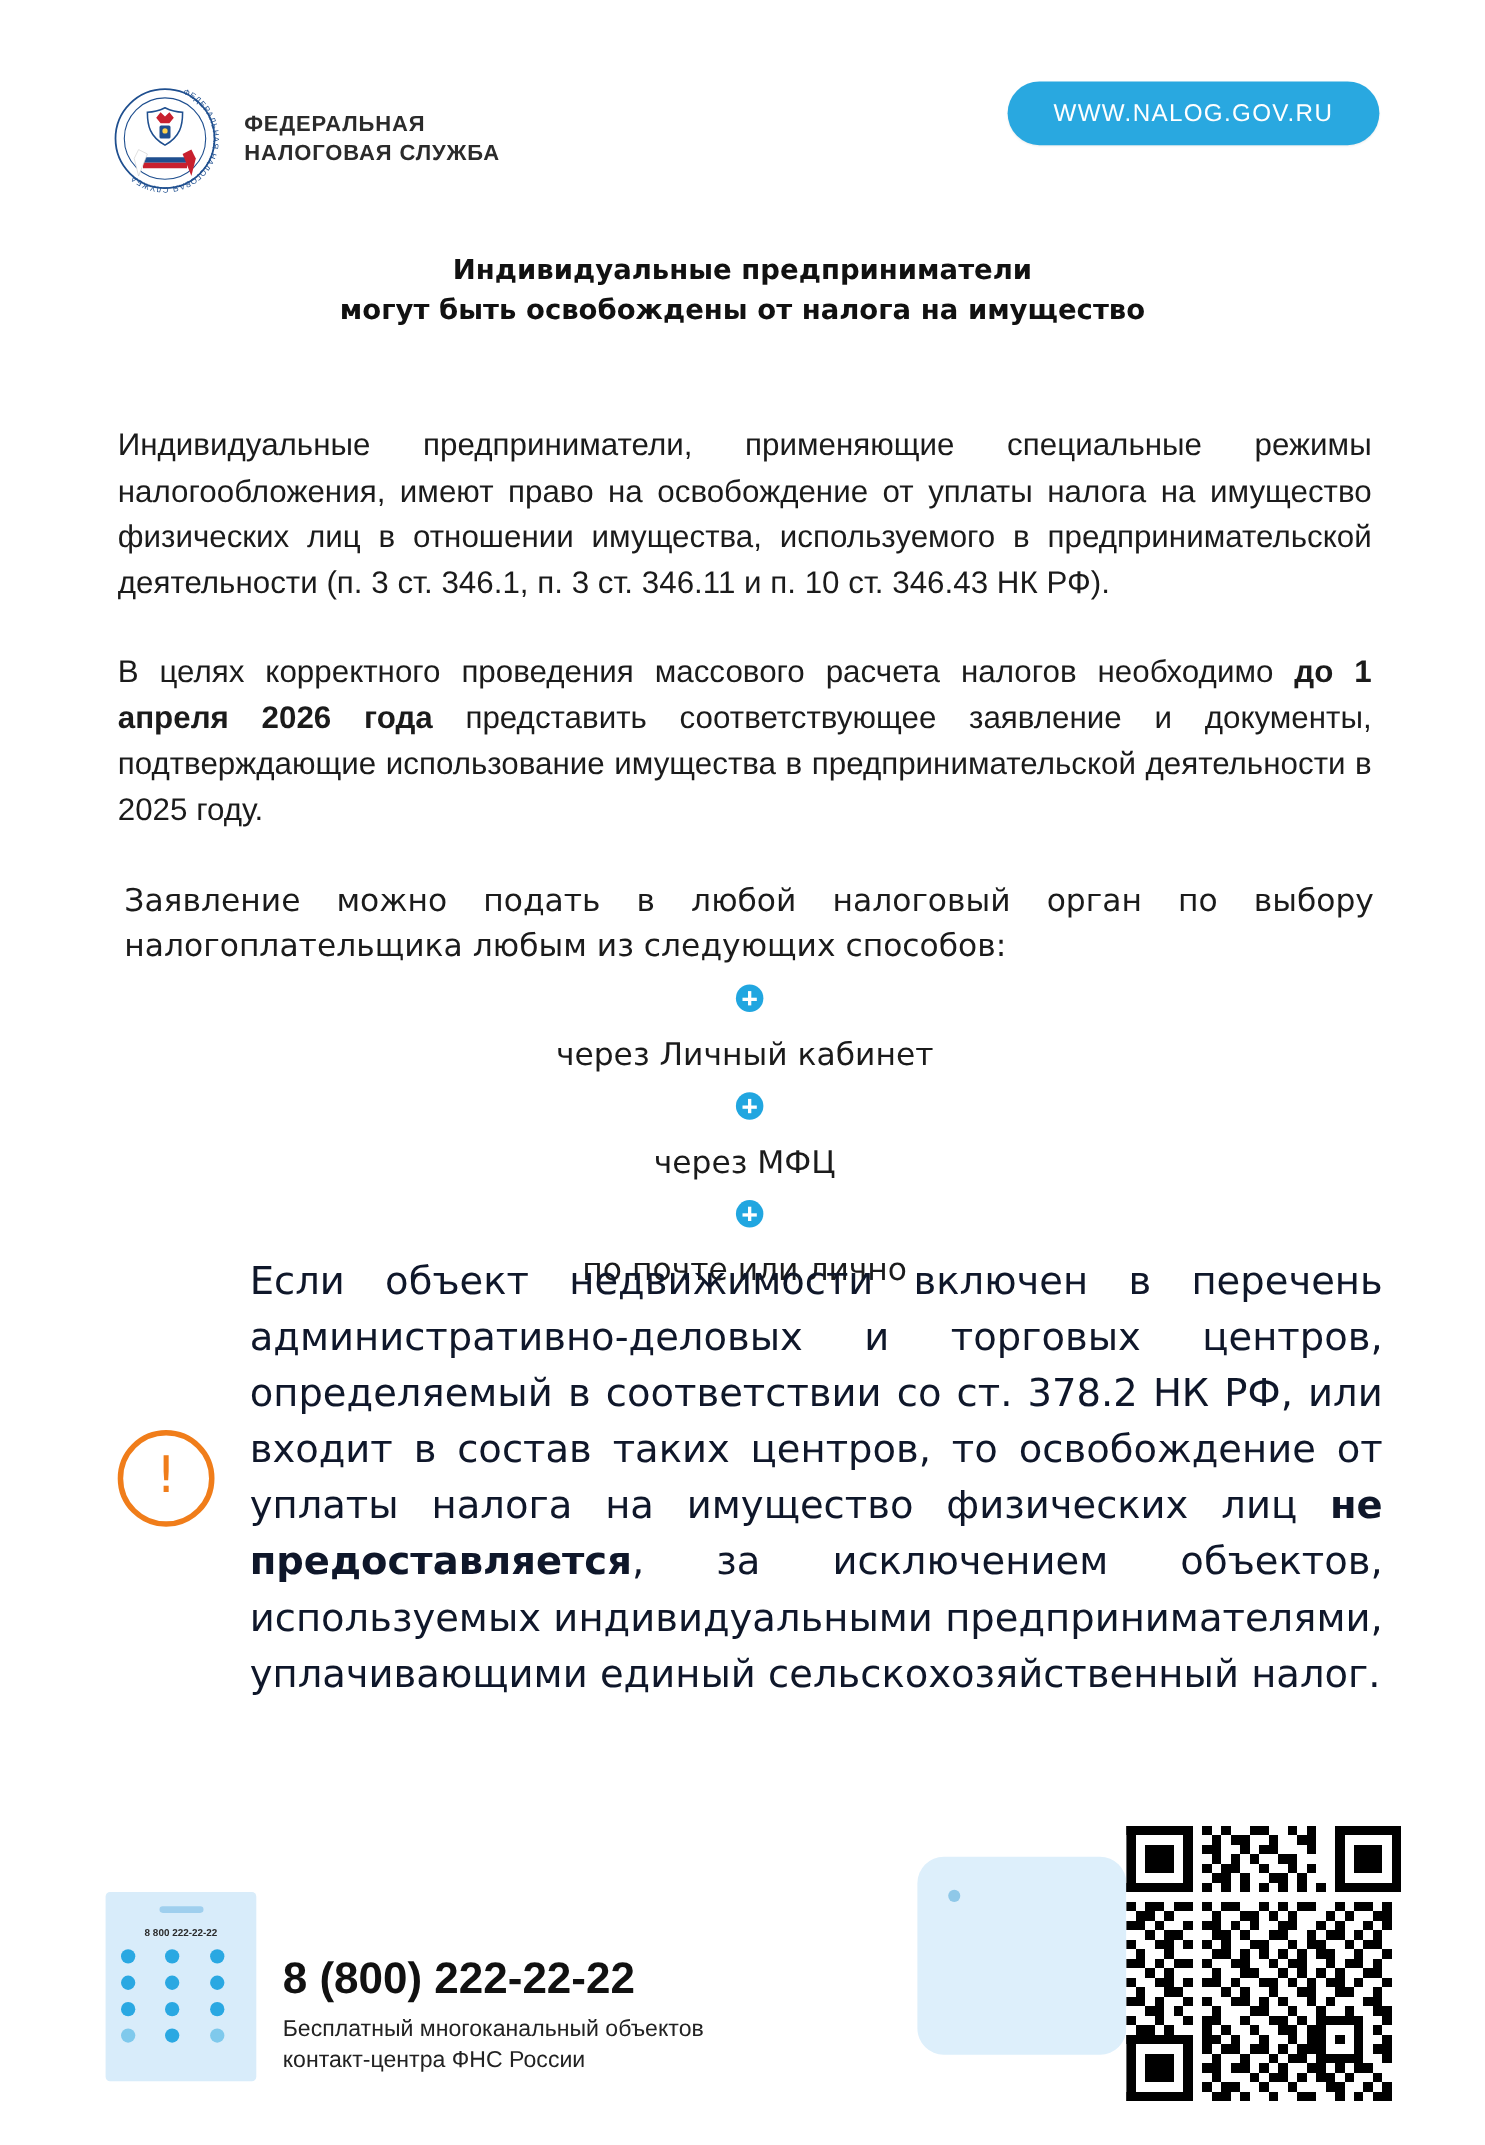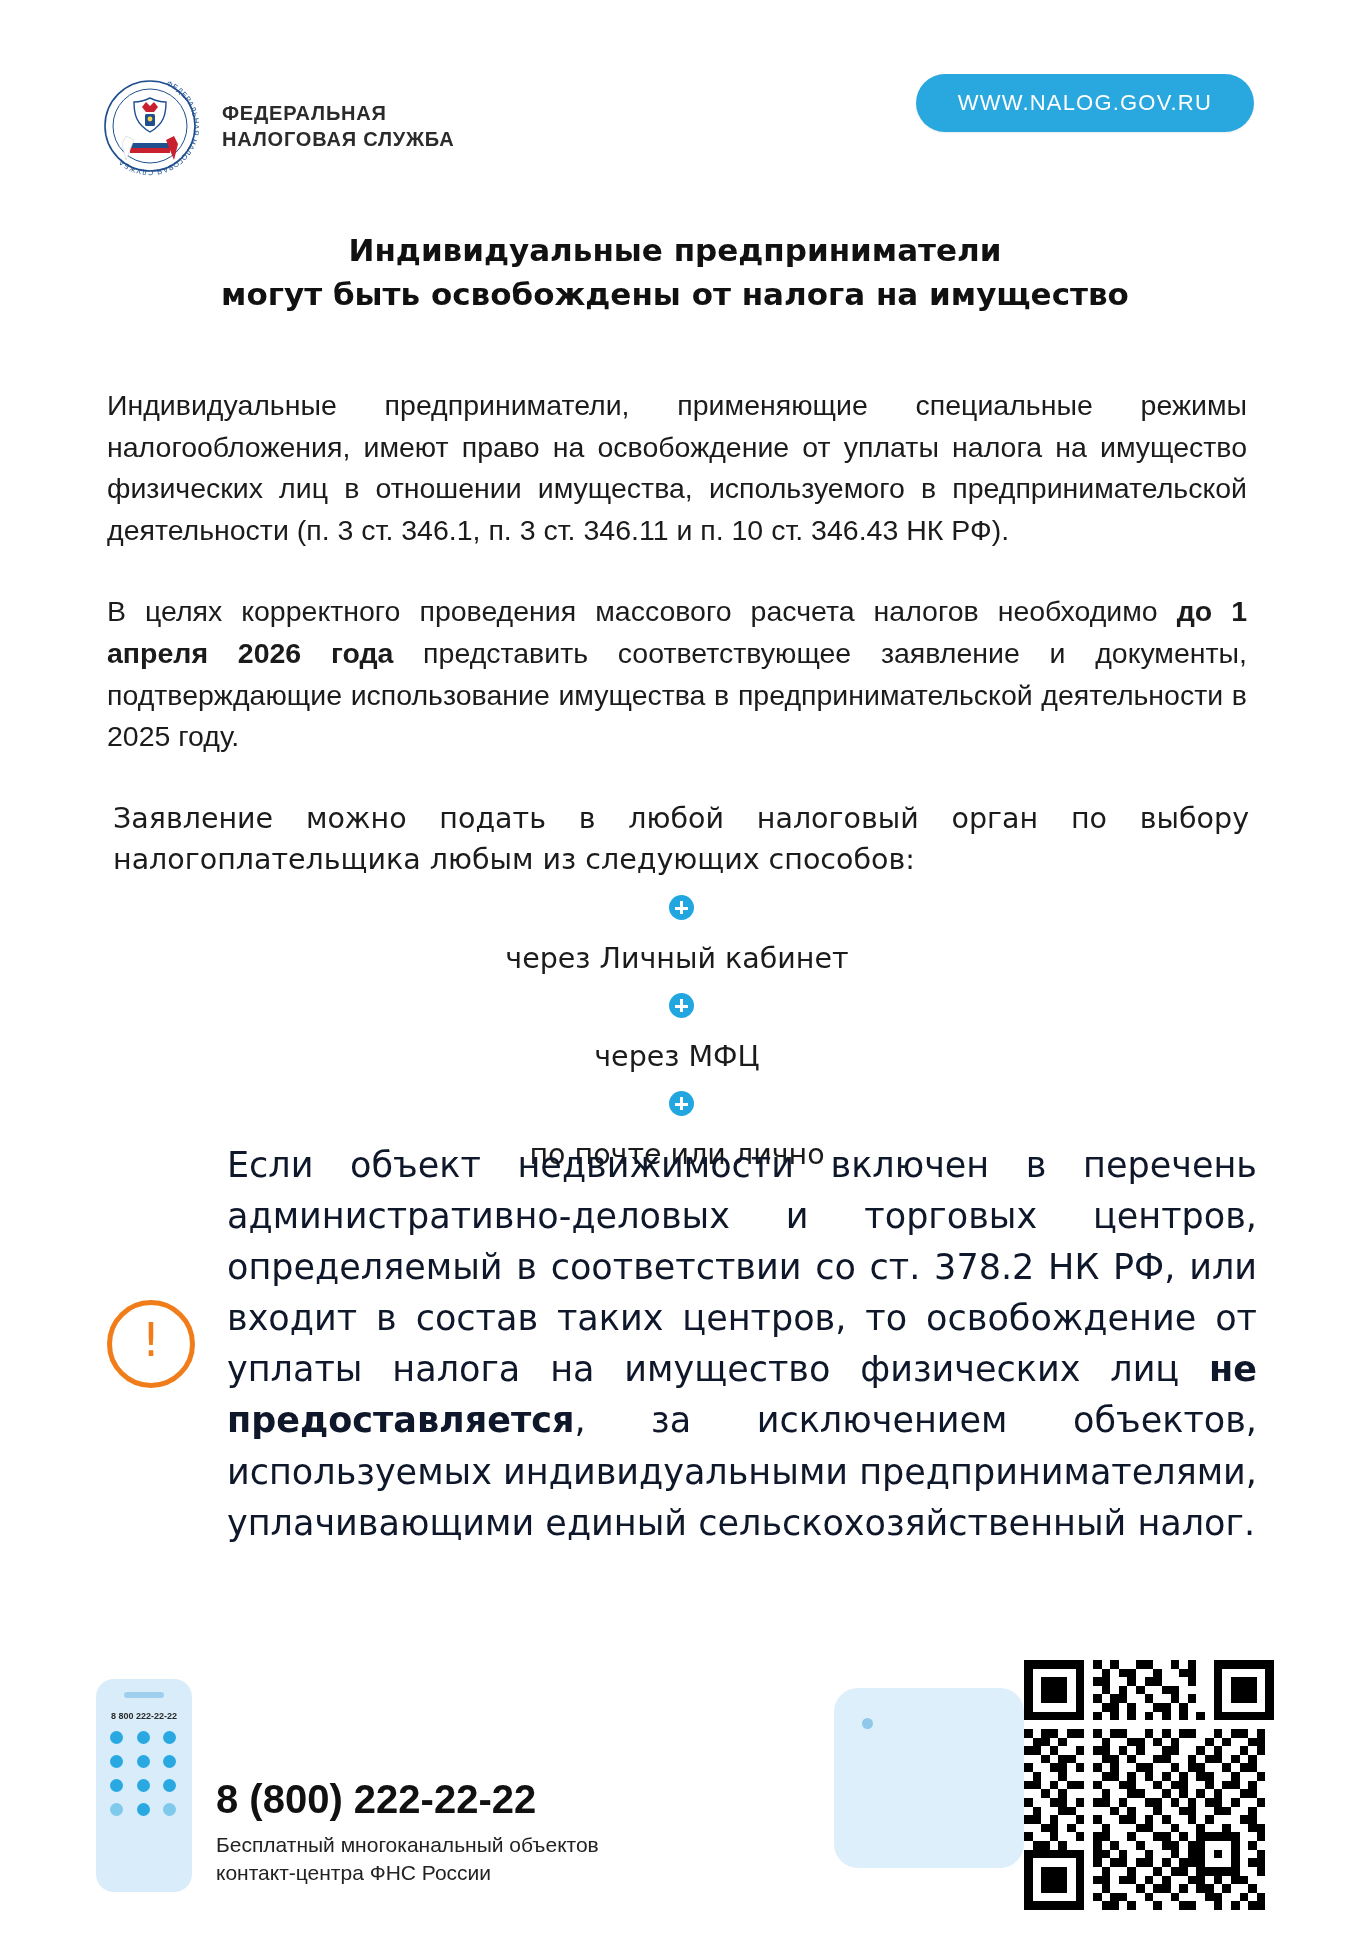--- a/index.html
+++ b/index.html
@@ -67,21 +67,21 @@
     box-shadow: 0 1px 2px rgba(0,0,0,0.08);
   }
 
   
   .title {
     position: absolute;
     top: 228px;
     left: 0;
     width: 1350px;
     text-align: center;
-    font-size: 31px;
+    font-size: 25px;
     font-weight: bold;
     line-height: 1.42;
     color: #111111;
     font-family: "DejaVu Sans", sans-serif;
   }
 
   
   .content {
     position: absolute;
     top: 385px;
@@ -198,25 +198,26 @@
   .footer-phone {
     position: absolute;
     left: 96px;
     bottom: 58px;
     display: flex;
     align-items: flex-end;
     gap: 24px;
   }
   .phone-device {
     width: 96px;
-    height: 213px;
-    border-radius: 18px;
+    height: 172px;
+    border-radius: 4px;
     background: #d8ecfa;
     position: relative;
     flex: 0 0 auto;
+    padding-left: 41px;
   }
   .phone-device .speaker {
     position: absolute;
     top: 13px; left: 50%;
     transform: translateX(-50%);
     width: 40px; height: 6px;
     border-radius: 3px;
     background: #9fcfee;
   }
   .phone-device .mini-num {

